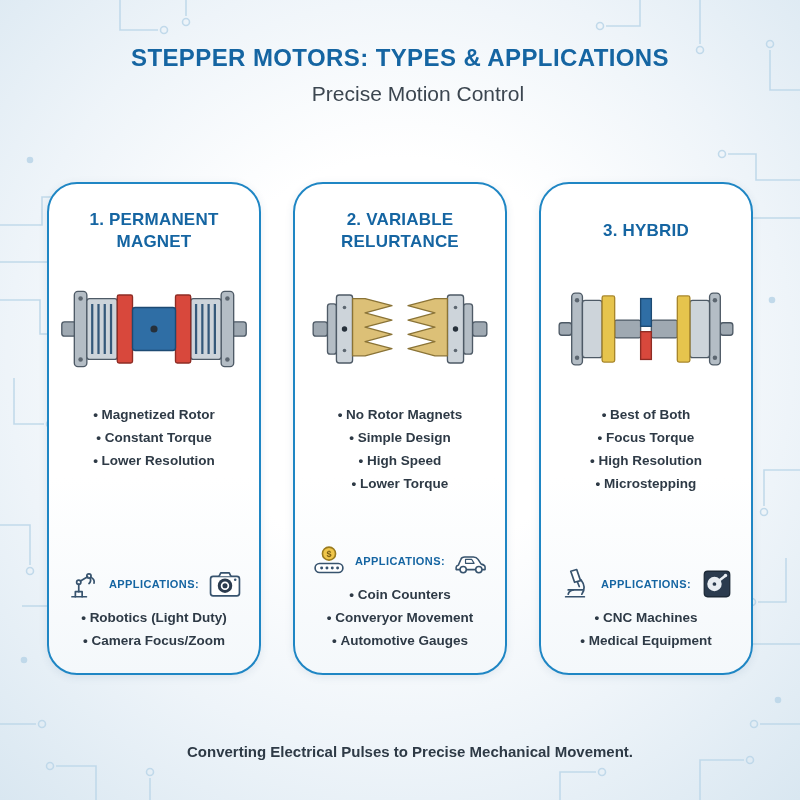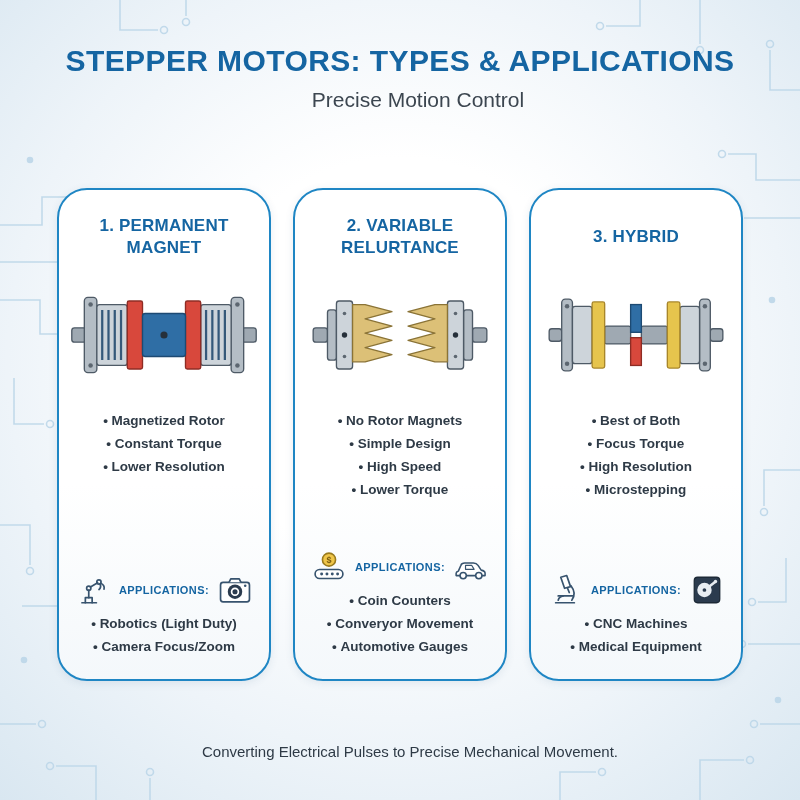--- a/index.html
+++ b/index.html
@@ -12,27 +12,27 @@
   body{
     width:800px;height:800px;overflow:hidden;position:relative;
     font-family:"Liberation Sans", sans-serif;
     background:radial-gradient(circle at 50% 45%, #ffffff 34%, #eef4f9 66%, #d9e7f1 100%);
   }
   .circuit-bg{position:absolute;inset:0;z-index:0;}
   .content{position:relative;z-index:1;width:100%;height:100%;}
 
   header{padding-top:44px;text-align:center;}
   h1{
-    margin:0;font-size:30px;font-weight:bold;letter-spacing:.4px;
+    margin:0;font-size:24px;font-weight:bold;letter-spacing:.4px;
     color:var(--accent);
   }
   .subtitle{margin-top:10px;font-size:21px;color:#3c4650;margin-left:36px;}
 
   .cards{
-    margin-top:76px;display:flex;justify-content:center;gap:22px;
+    margin-top:76px;display:flex;justify-content:center;gap:32px;
   }
   .card{
     width:214px;height:493px;flex:0 0 auto;
     border:2px solid var(--card-border);border-radius:30px;
     background:linear-gradient(180deg,#ffffff 60%,#f4f8fb 100%);
     box-shadow:0 2px 8px rgba(40,80,120,.10);
     padding:24px 12px 20px;
     display:flex;flex-direction:column;align-items:center;
   }
   .card-title{
@@ -56,21 +56,21 @@
     display:flex;align-items:center;justify-content:space-between;
   }
   .apps-label{
     font-size:11px;font-weight:bold;letter-spacing:.4px;color:var(--accent);
   }
   .app-icon svg{width:36px;height:34px;display:block;}
   ul.apps{margin-top:6px;font-size:13.5px;}
 
   footer{
     position:absolute;left:0;bottom:40px;width:100%;z-index:1;
-    text-align:center;font-size:15px;font-weight:normal;color:var(--text-dark);padding-left:20px;
+    text-align:center;font-size:15px;font-weight:bold;color:var(--text-dark);padding-left:20px;
   }
 </style>
 </head>
 <body>
 
 <svg class="circuit-bg" viewBox="0 0 800 800" aria-hidden="true">
   <g stroke="#bdd7e9" stroke-width="1.6" fill="none" opacity="0.9">
     <path d="M0,225 h42 v-28 h26"></path>
       <circle cx="74" cy="197" r="3.5"></circle>
     <path d="M0,262 h58"></path>

